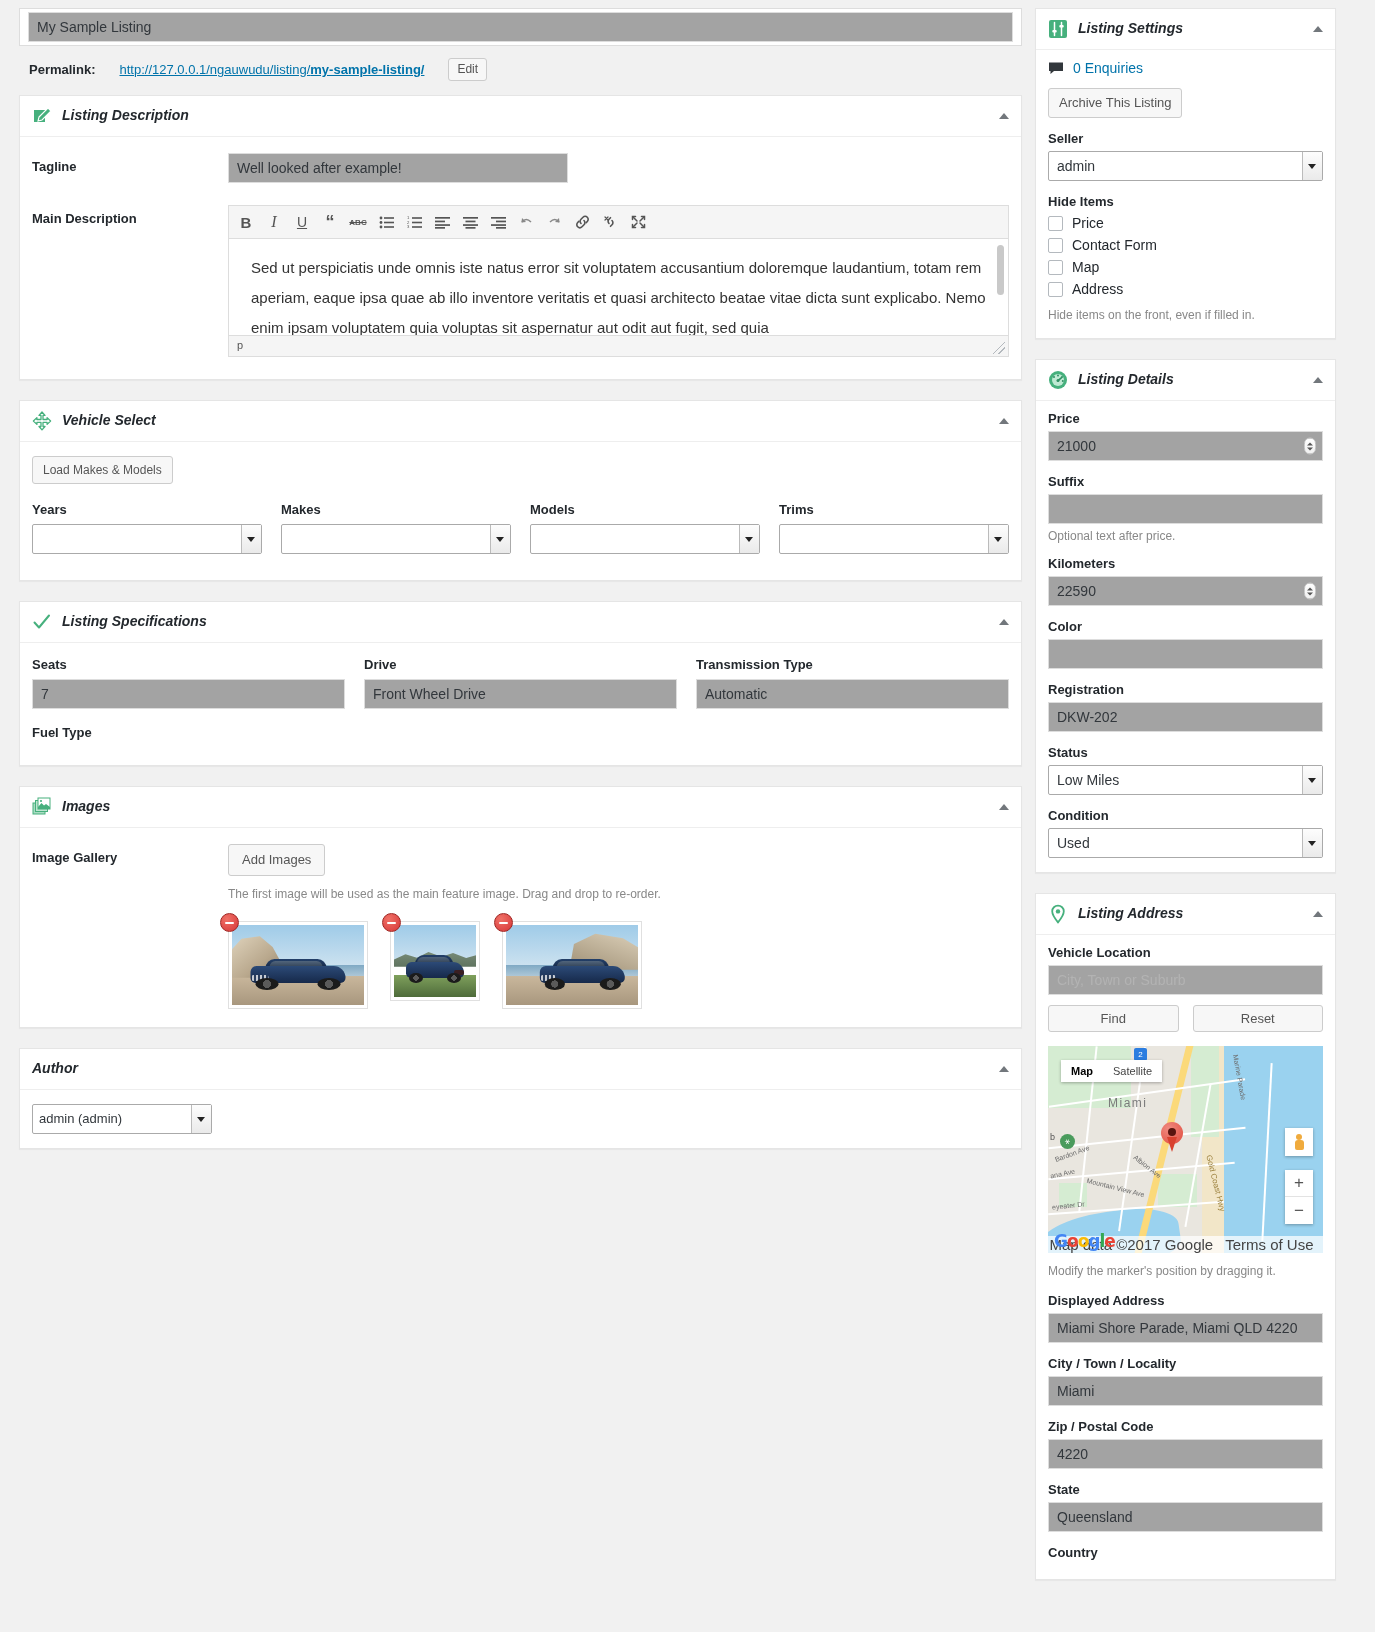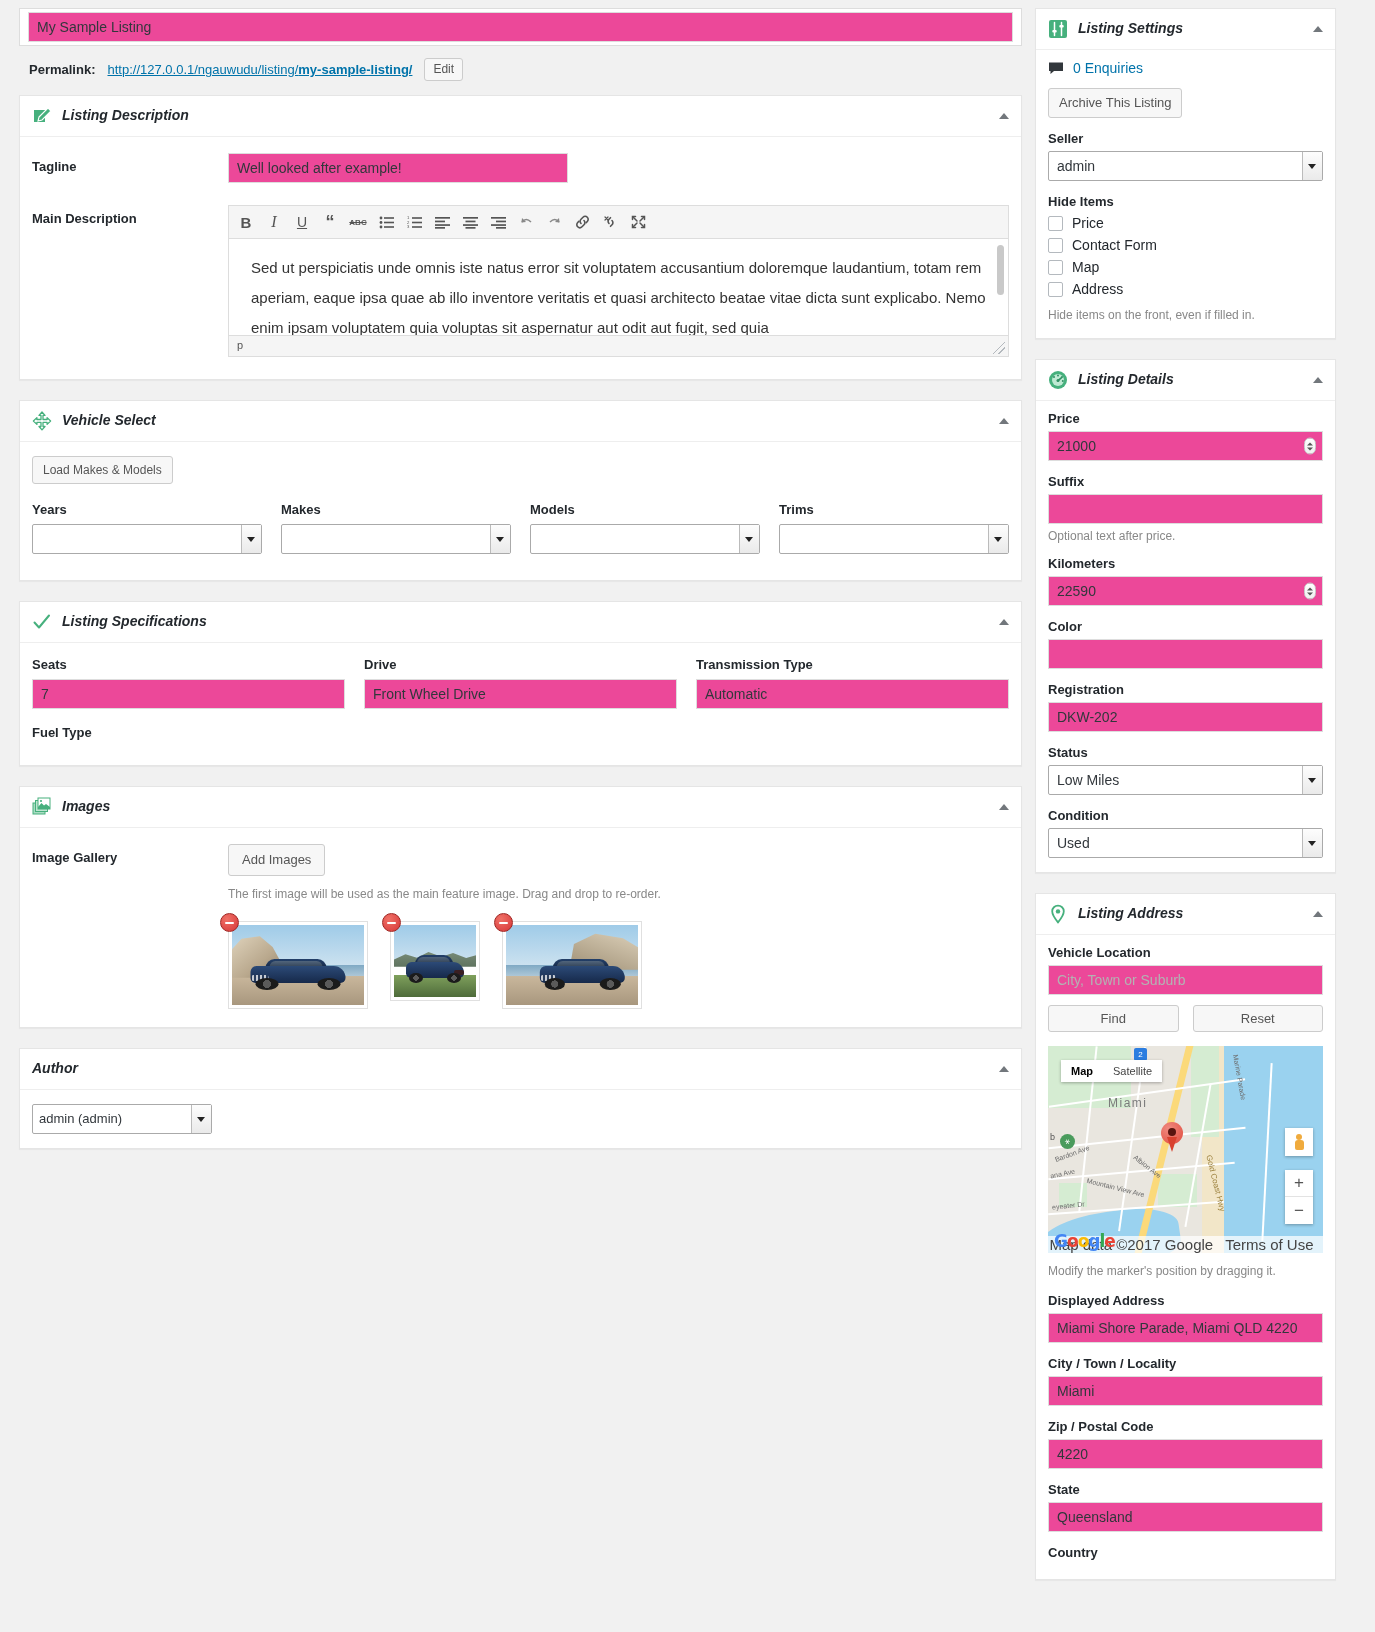--- a/index.html
+++ b/index.html
@@ -21,21 +21,21 @@
     padding:3px 8px; margin-bottom:0;
   }
   .title-input {
     width:100%; border:0; outline:0; padding:5px 6px;
     font-family:"Liberation Sans", sans-serif;
     font-size:26px; line-height:1.4; font-weight:400; color:#32373c;
     background:transparent;
   }
   .permalink-row {
     padding:12px 2px 14px 10px; font-size:13px; color:#23282d;
-    display:flex; align-items:center; gap:12px;
+    display:flex; align-items:center; gap:24px;
   }
   .permalink-row b { font-weight:bold; }
   .permalink-link { color:#0073aa; text-decoration:underline; cursor:pointer; }
   .permalink-link .slug { font-weight:bold; }
   .btn-small {
     display:inline-block; background:#f7f7f7; border:1px solid #ccc;
     border-radius:3px; padding:1px 8px 2px; font-size:12px; line-height:18px;
     color:#555; cursor:pointer;
   }
 
@@ -66,21 +66,21 @@
 
   
   .frow { display:flex; align-items:flex-start; margin-bottom:22px; }
   .flabel {
     width:196px; flex:none; padding-top:6px;
     font-size:13px; font-weight:bold; color:#23282d;
   }
   .fctl { flex:1; }
   input[type=text], input[type=number], .fakeinput {
     width:100%; height:30px; padding:3px 8px;
-    border:1px solid #ddd; background:#ec4899; border-radius:0;
+    border:1px solid #ddd; background:#a3a3a3; border-radius:0;
     font-family:"Liberation Sans", sans-serif; font-size:14px; color:#32373c;
     outline:none;
   }
   input::placeholder { color:#b3b3b3; }
 
   
   .editor { border:1px solid #ddd; background:#fff; width:100%; }
   .ed-toolbar {
     background:#f5f5f5; border-bottom:1px solid #ddd;
     display:flex; align-items:center; gap:2px; padding:5px 4px; height:33px;

